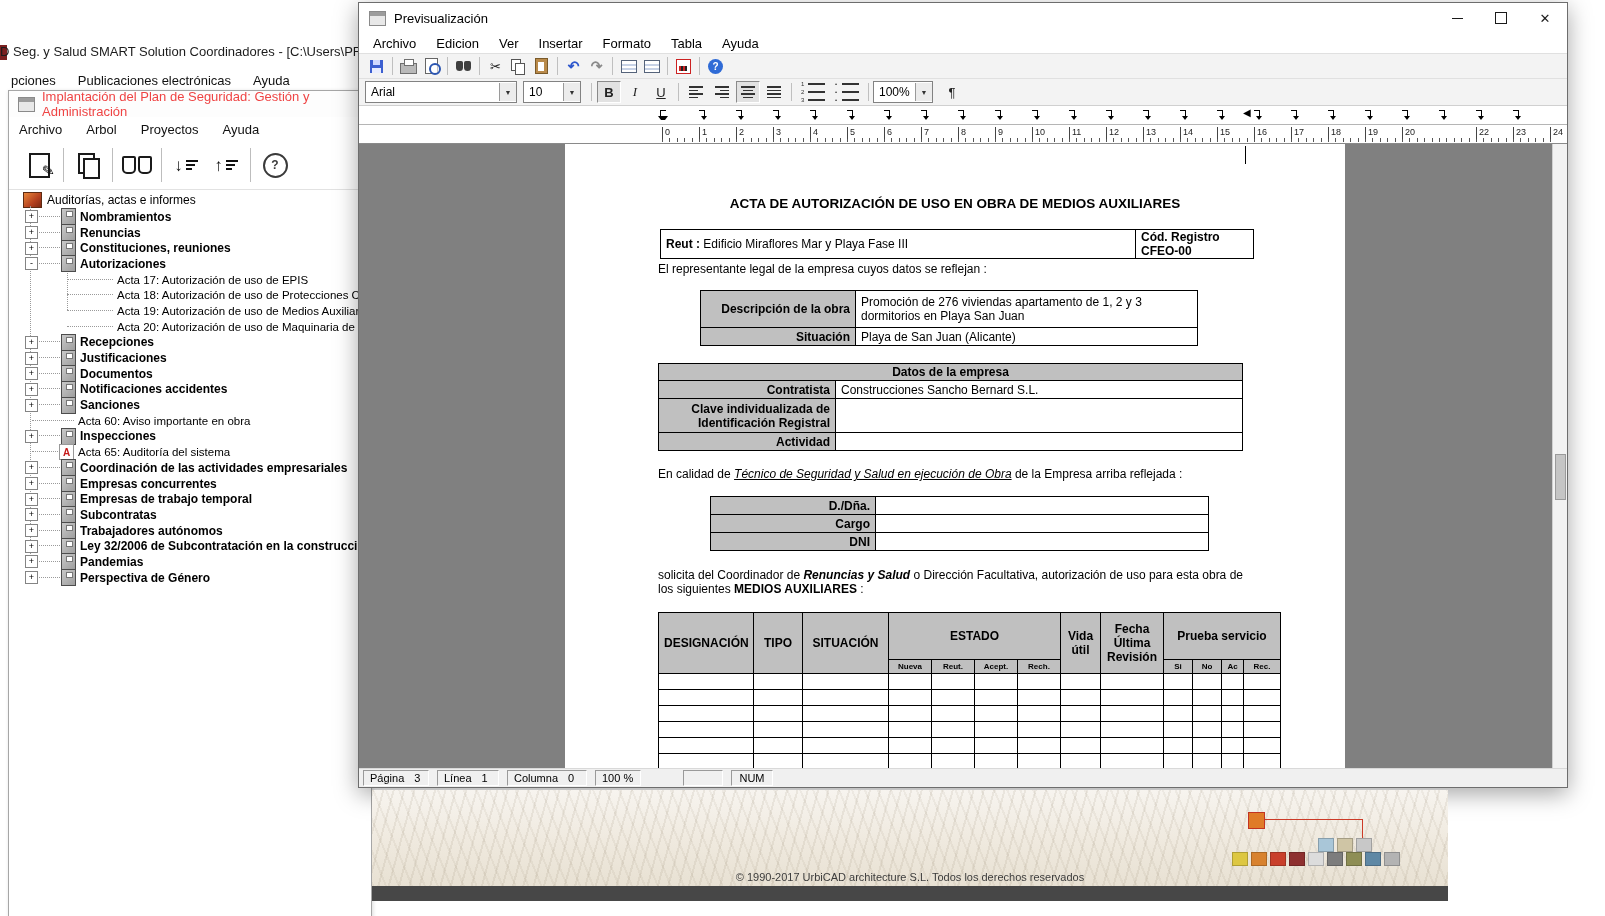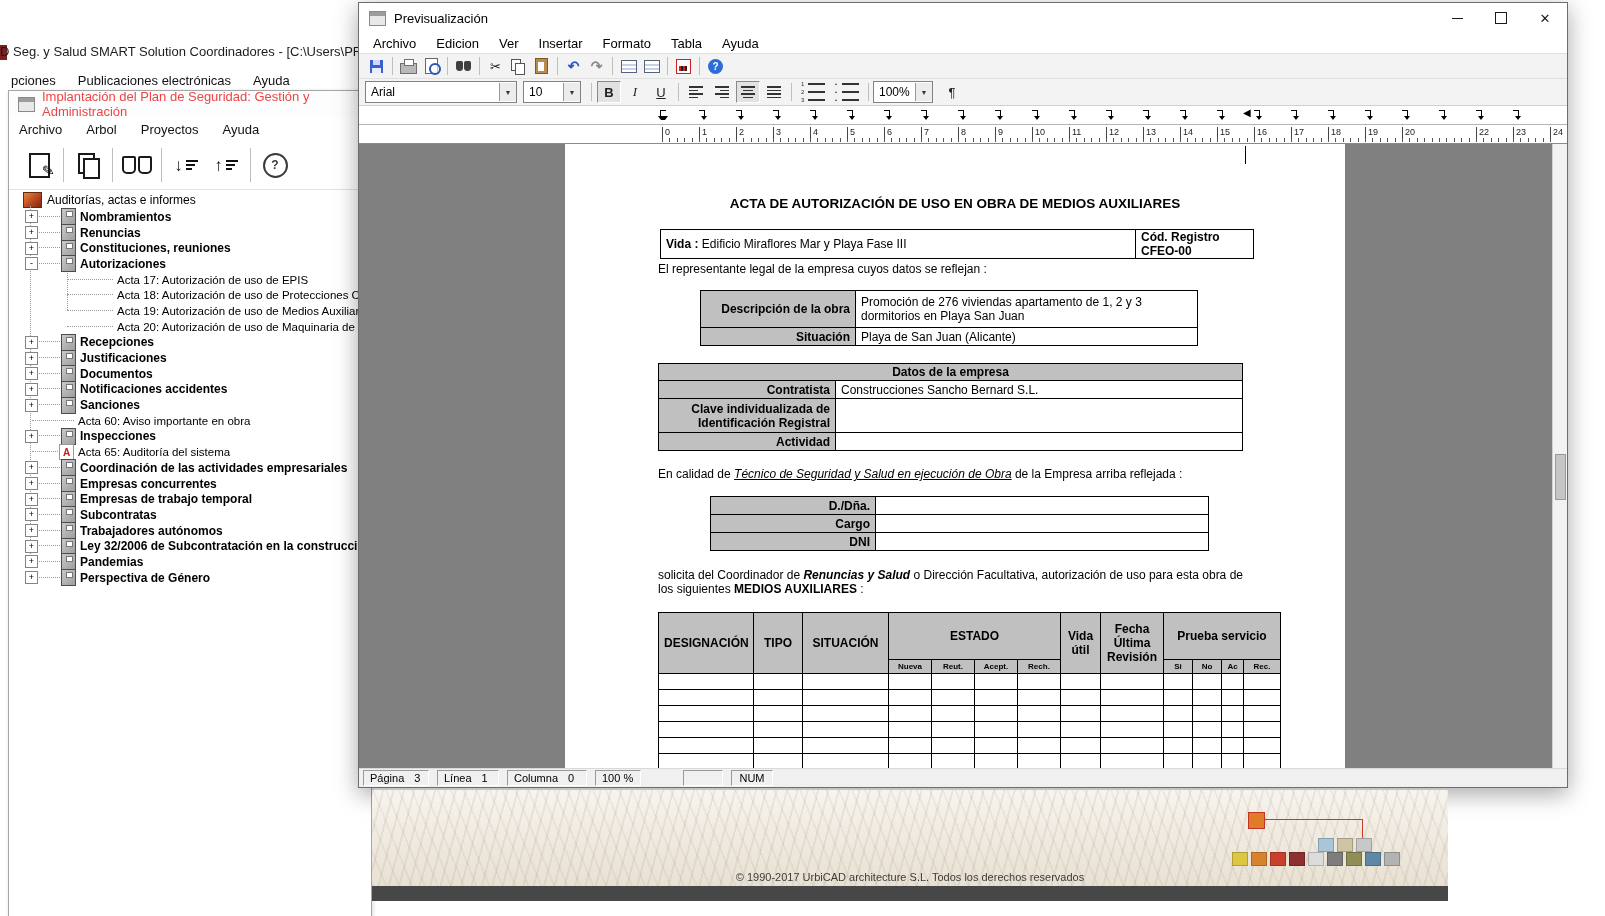--- a/index.html
+++ b/index.html
@@ -703,21 +703,21 @@
 
         <div class="abs dtitle">ACTA DE AUTORIZACIÓN DE USO EN OBRA DE MEDIOS AUXILIARES</div>
 
         <table class="dt abs" style="left:301px;top:85px;width:593px;">
           <colgroup>
               <col style="width:475px;">
               <col style="width:118px;">
             </colgroup>
           <tbody>
               <tr style="height:17px;">
-            <td><b>Vida :</b> <span>Edificio Miraflores Mar y Playa Fase III</span></td>
+            <td><b>Reut :</b> <span>Edificio Miraflores Mar y Playa Fase III</span></td>
             <td><b>Cód. Registro</b> <b>CFEO-00</b></td>
           </tr>
         </tbody>
           </table>
 
         <div class="abs" style="left:299px;top:118px;">El representante legal de la empresa cuyos datos se reflejan :</div>
 
         <table class="dt abs" style="left:341px;top:146px;width:497px;">
           <colgroup>
               <col style="width:155px;">

